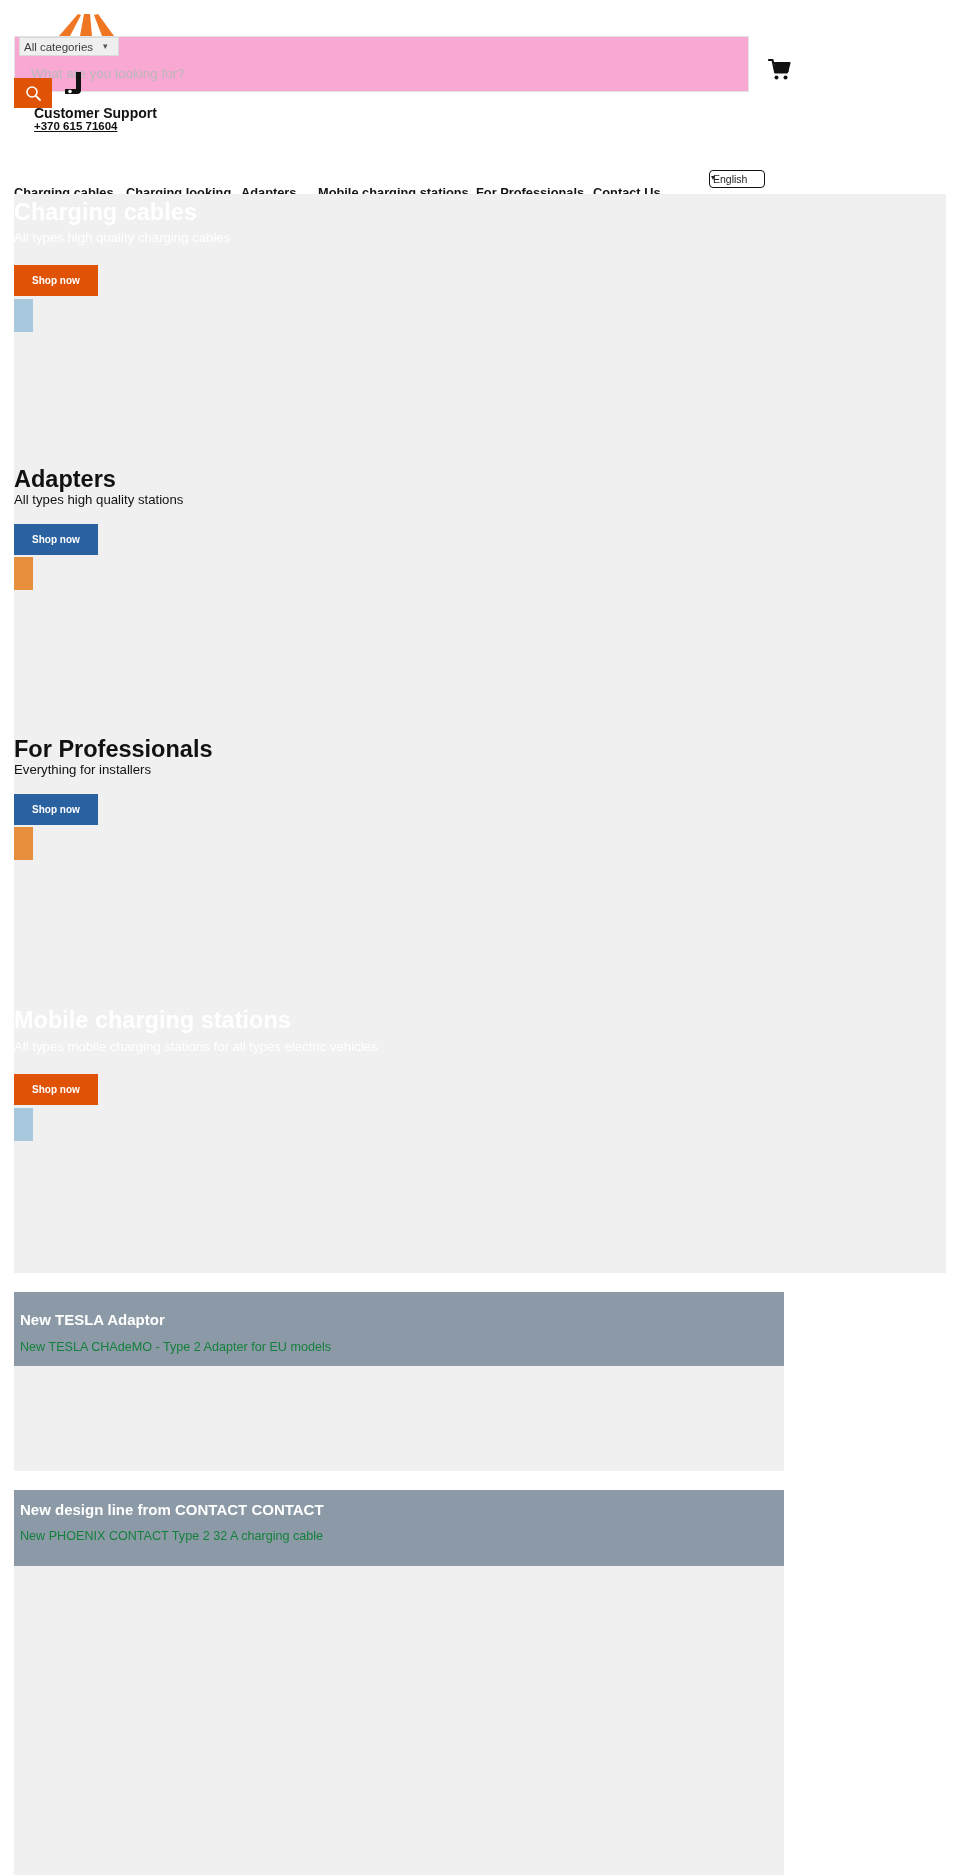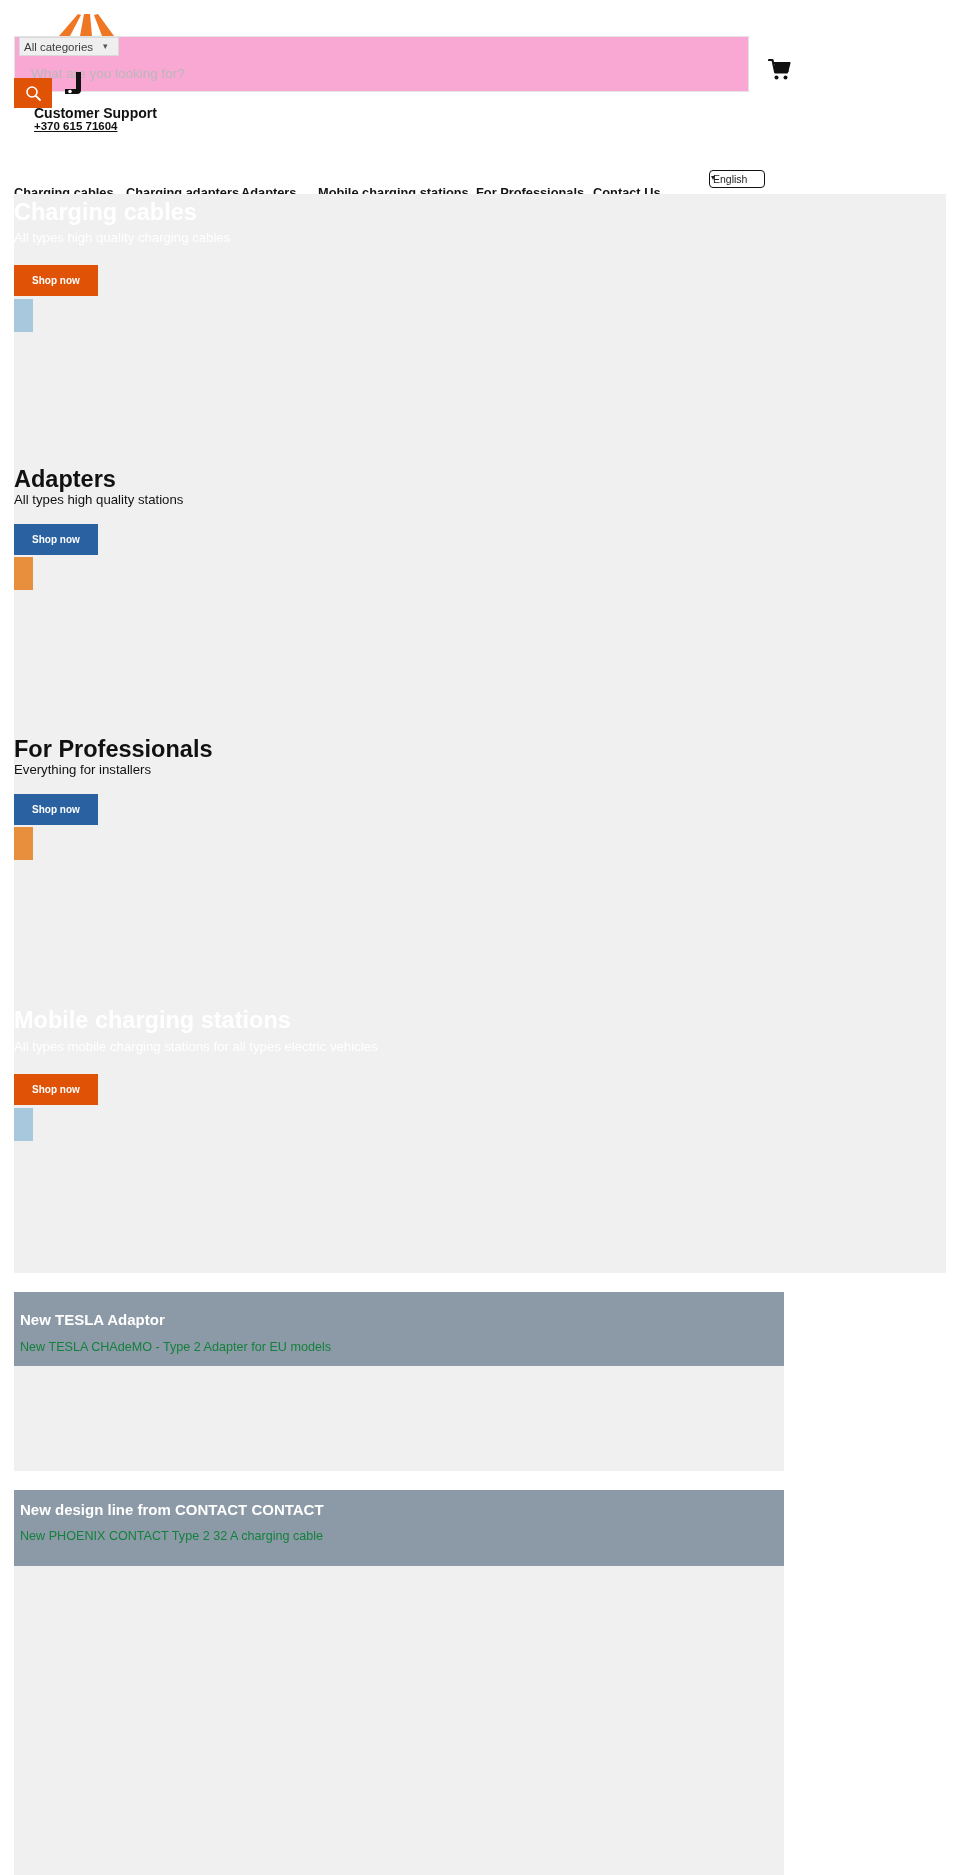--- a/index.html
+++ b/index.html
@@ -194,21 +194,21 @@
     <svg width="24" height="24" viewBox="0 0 24 24">
       <path d="M1 2 L4.5 2 L7.2 14.5 L19 14.5 L21.5 5 L6 5" fill="none" stroke="#111" stroke-width="2.1" stroke-linejoin="round" stroke-linecap="round"></path>
       <rect x="6.5" y="6" width="14" height="8" fill="#111"></rect>
       <circle cx="8.5" cy="19.5" r="2" fill="#111"></circle>
       <circle cx="17.5" cy="19.5" r="2" fill="#111"></circle>
     </svg>
   </div>
 
   <div class="nav">
     <div class="nav-item" style="left:14px">Charging cables</div>
-    <div class="nav-item" style="left:126px">Charging adapters</div>
+    <div class="nav-item" style="left:126px">Charging looking</div>
     <div class="nav-item" style="left:241px">Adapters</div>
     <div class="nav-item" style="left:318px">Mobile charging stations</div>
     <div class="nav-item" style="left:476px">For Professionals</div>
     <div class="nav-item" style="left:593px">Contact Us</div>
 
     <select class="lang-select">
       <option>English</option>
     </select>
     <span class="lang-caret">▾</span>
   </div>

